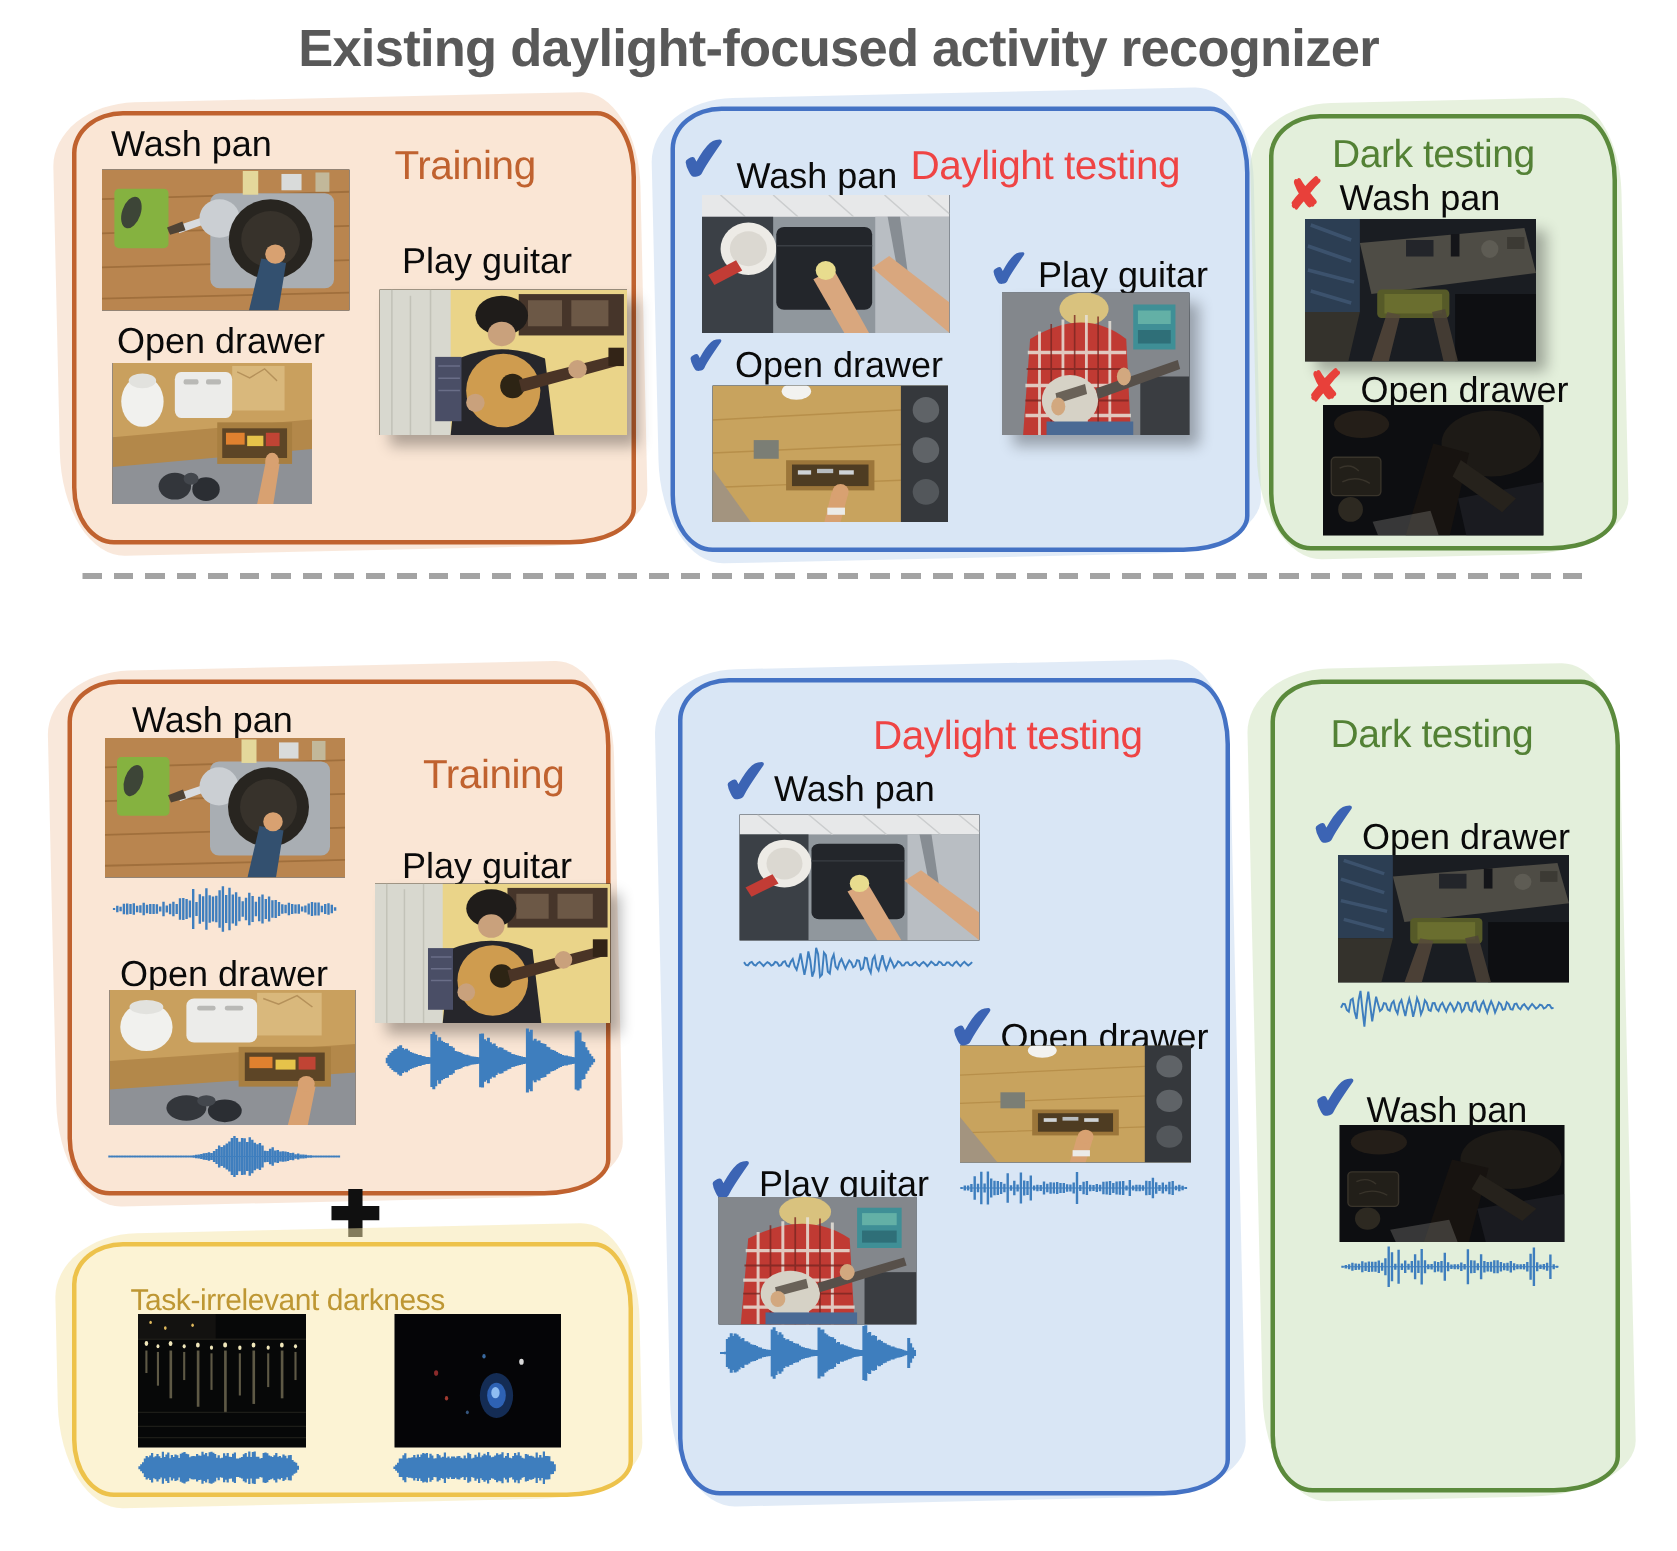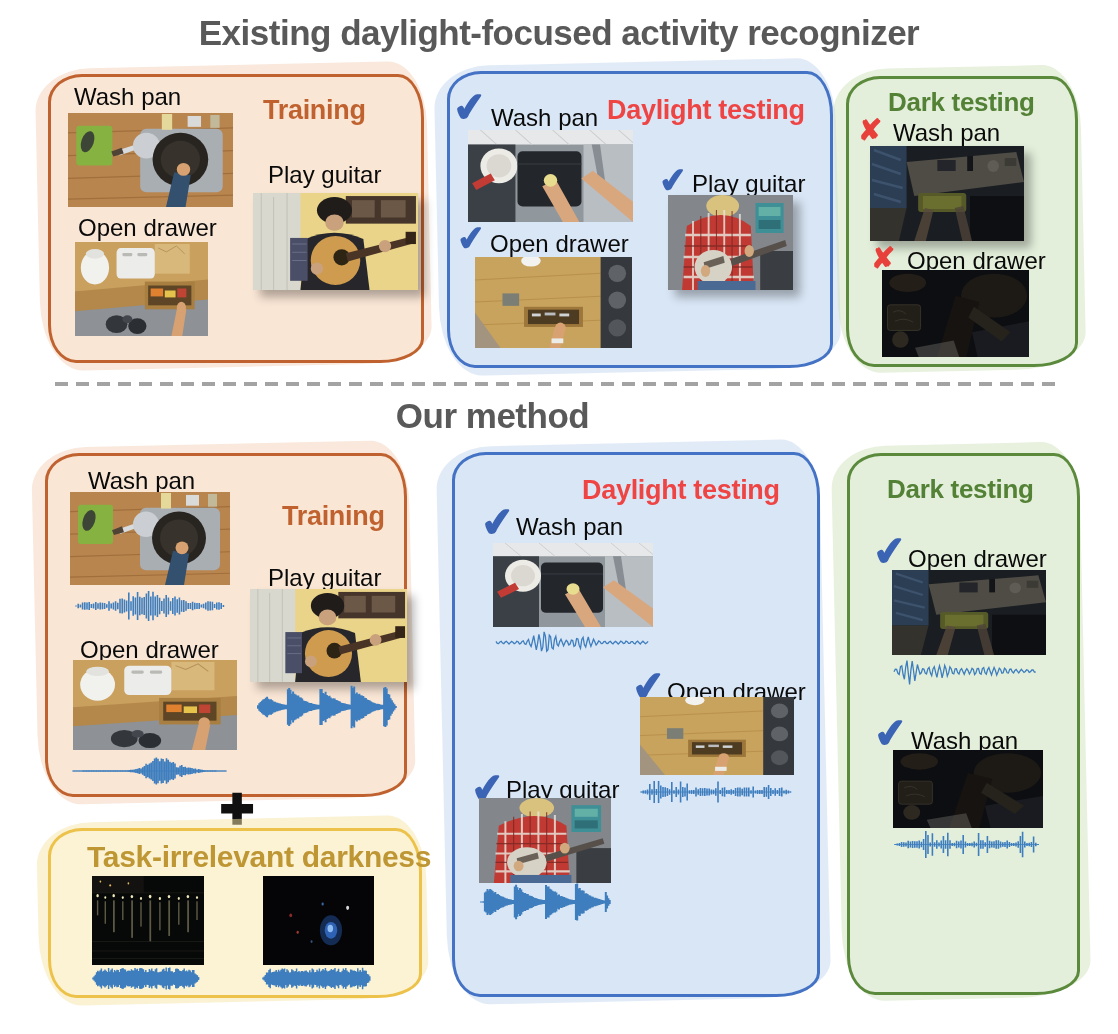--- a/index.html
+++ b/index.html
@@ -10,21 +10,21 @@
   .panel.orange { --bc:#C0622F; --fill:#FAE6D5; --soft:#F3D2B8; }
   .panel.blue   { --bc:#4472C4; --fill:#D9E6F5; --soft:#C3D7F0; }
   .panel.green  { --bc:#5B8A3C; --fill:#E3EFDB; --soft:#CFE4BE; }
   .panel.yellow { --bc:#EDC24B; --fill:#FCF3D4; --soft:#F6E5A8; }
   .bg-soft { position:absolute; inset:-9px -5px -4px -10px; background:var(--soft); opacity:.5;
              border-radius:55px 38px 70px 42px / 42px 64px 36px 70px; transform:rotate(-1.3deg); }
   .bg-main { position:absolute; inset:0; background:var(--fill); border:3px solid var(--bc);
              border-radius:34px 26px 44px 28px / 28px 44px 24px 38px; }
   .content { position:absolute; inset:0; }
   .lbl { position:absolute; font-size:24px; color:#0a0a0a; white-space:nowrap; }
-  .panel-title { position:absolute; font-weight:bold; font-size:27px; letter-spacing:-0.3px; white-space:nowrap; }
+  .panel-title { position:absolute; font-weight:normal; font-size:27px; letter-spacing:-0.3px; white-space:nowrap; }
   .orange-text{ color:#C0622F; } .blue-text{ color:#ef4444; } .green-text{ color:#538135; } .gold-text{ color:#BE9734; }
   .mark { position:absolute; font-weight:bold; line-height:1; }
   .check { color:#3C64B4; font-size:34px; transform:rotate(-6deg); }
   .check.lg { font-size:40px; }
   .cross { color:#E8403A; font-size:29px; }
   .photo { position:absolute; overflow:hidden; background:#222; }
   .photo svg { display:block; width:100%; height:100%; }
   .shadowed { box-shadow:7px 7px 9px rgba(0,0,0,0.30); }
   .wave { position:absolute; }
   .divider { position:absolute; left:55px; top:382px; width:1007px; height:4px;
@@ -235,21 +235,20 @@
             <polygon points="98,68 160,56 160,95 104,95" fill="#1a1b20"></polygon>
             <polygon points="36,85 78,77 84,95 40,95" fill="#cfccc2" opacity="0.22"></polygon>
             <polygon points="100,40 140,68 130,78 94,52" fill="#26221c"></polygon>
           </svg>
         </div>
     </div>
   </section>
 
   <div class="divider"></div>
 
-  <div class="sec-title" style="left:0;top:396px;width:985px">Our method</div>
 
   <section class="panel orange" style="left:45px;top:453px;width:362px;height:344px">
     <div class="bg-soft"></div>
     <div class="bg-main"></div>
     <div class="content">
       <span class="lbl" style="left:43px;top:14px">Wash pan</span>
       <div class="photo" style="left:25px;top:39px;width:160px;height:93px">
           <svg viewBox="0 0 160 95" preserveAspectRatio="none">
             <rect width="160" height="95" fill="#b9854f"></rect>
             <g stroke="#a06f3c" stroke-width="1.2" fill="none">
@@ -333,21 +332,21 @@
         </svg>
     </div>
   </section>
 
   <div class="plus" style="left:205px;top:789px;width:64px;text-align:center">✚</div>
 
   <section class="panel yellow" style="left:48px;top:828px;width:374px;height:170px">
     <div class="bg-soft"></div>
     <div class="bg-main"></div>
     <div class="content">
-      <span class="panel-title gold-text" style="left:39px;top:12px;font-size:30px">Task-irrelevant darkness</span>
+      <span class="panel-title gold-text" style="left:39px;top:28px;font-size:20px">Task-irrelevant darkness</span>
       <div class="photo" style="left:44px;top:48px;width:112px;height:89px">
           <svg viewBox="0 0 160 95" preserveAspectRatio="none">
             <rect width="160" height="95" fill="#070808"></rect>
             <rect width="74" height="18" fill="#131210"></rect>
             <path d="M0 18h160" stroke="#1c1b16" fill="none"></path>
             <g fill="#efe6ba">
               <circle cx="8" cy="21" r="1.7"></circle>
               <circle cx="19" cy="23" r="1.4"></circle>
               <circle cx="31" cy="21" r="1.8"></circle>
               <circle cx="44" cy="23" r="1.5"></circle>

